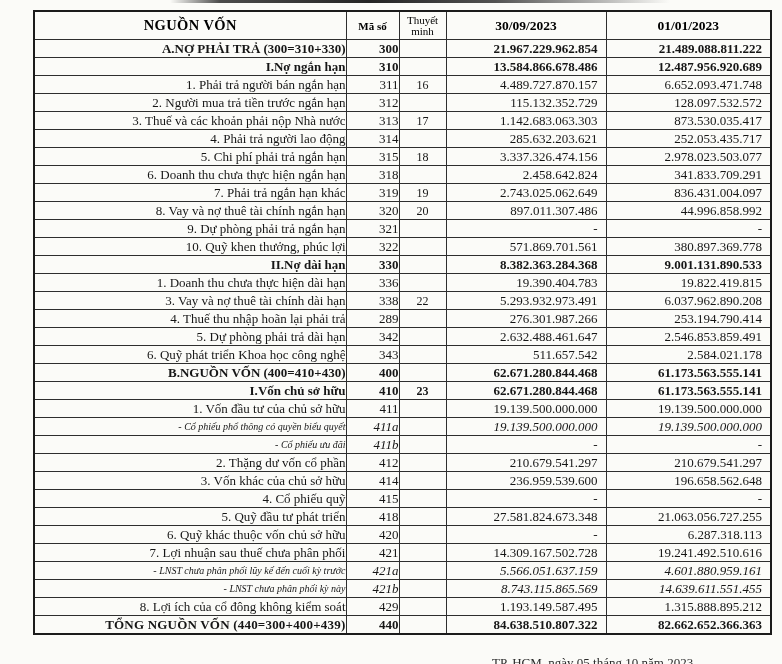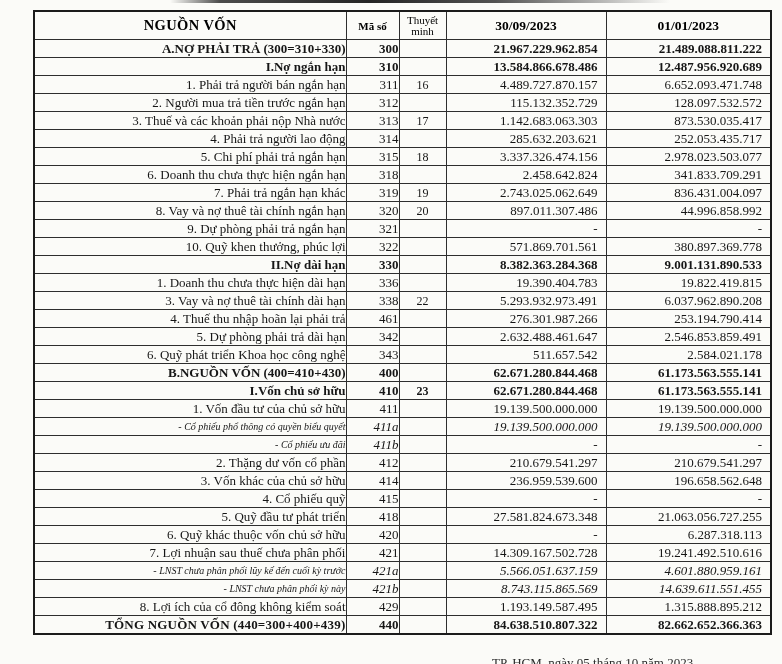--- a/index.html
+++ b/index.html
@@ -246,21 +246,21 @@
     </td>
     <td class="code">338</td>
     <td class="note">22</td>
     <td class="num">5.293.932.973.491</td>
     <td class="num">6.037.962.890.208</td>
   </tr>
       <tr class="row-item">
     <td class="lbl">
       <span class="lbl-text">4. Thuế thu nhập hoãn lại phải trả</span>
     </td>
-    <td class="code">461</td>
+    <td class="code">289</td>
     <td class="note"></td>
     <td class="num">276.301.987.266</td>
     <td class="num">253.194.790.414</td>
   </tr>
       <tr class="row-item">
     <td class="lbl">
       <span class="lbl-text">5. Dự phòng phải trả dài hạn</span>
     </td>
     <td class="code">342</td>
     <td class="note"></td>

